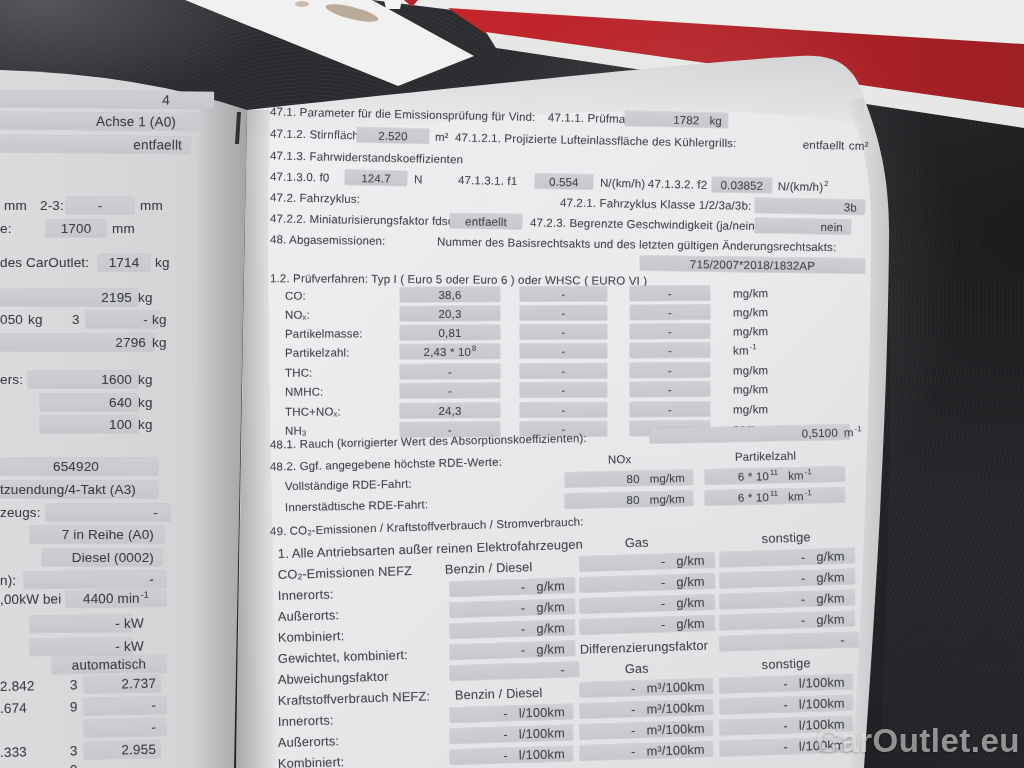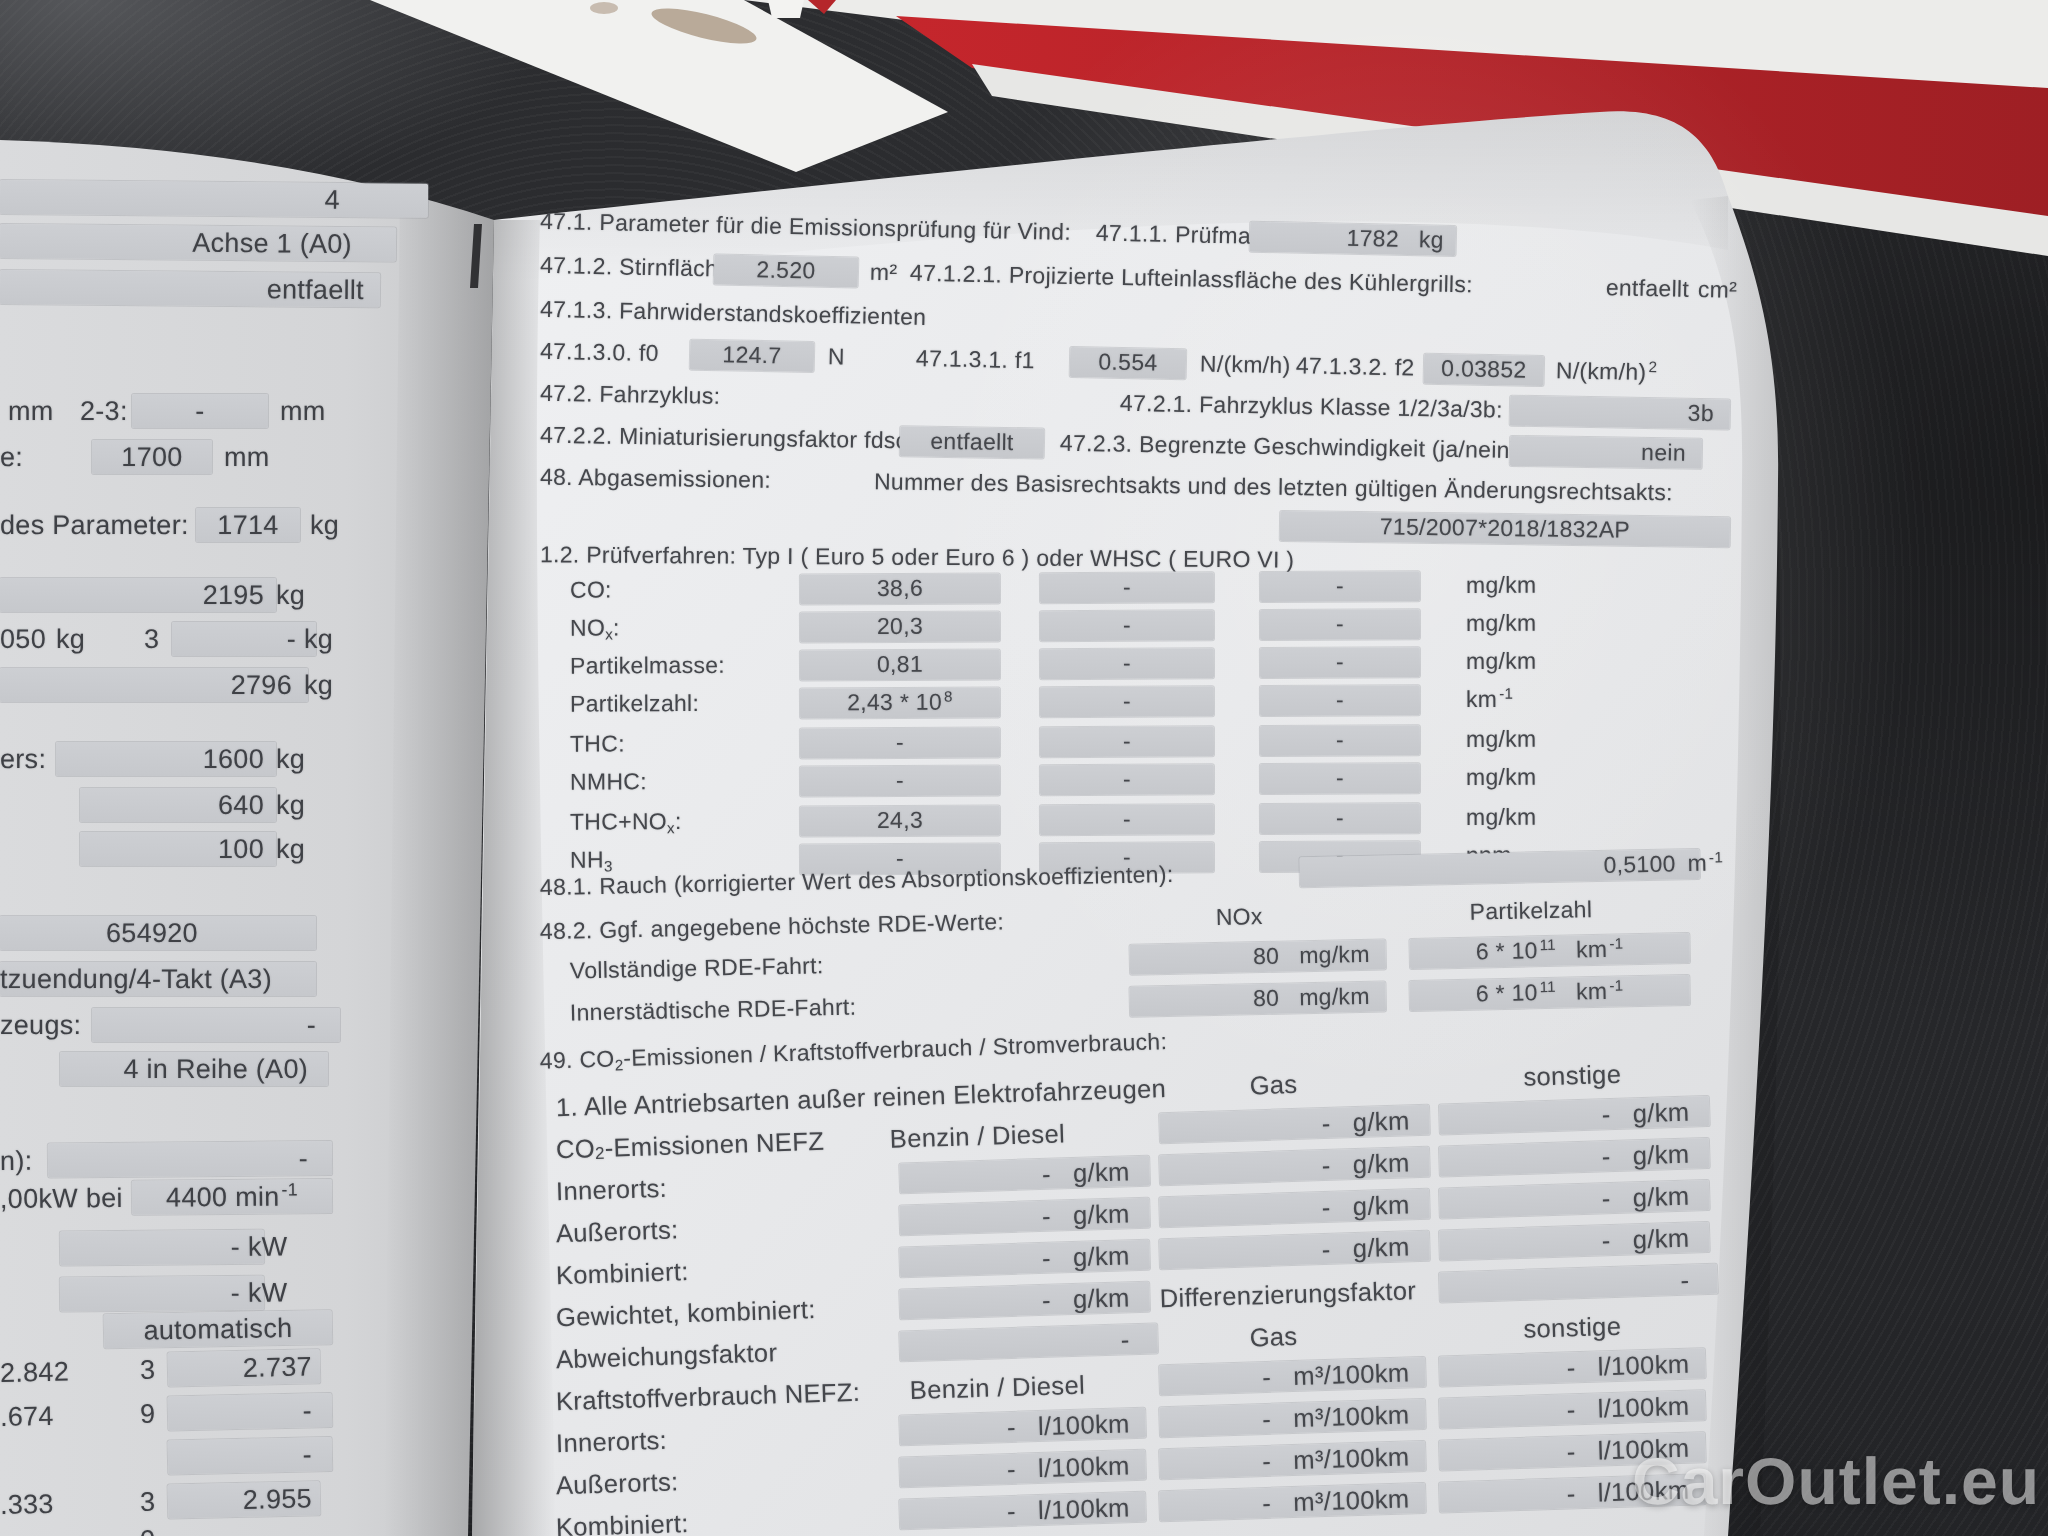--- a/index.html
+++ b/index.html
@@ -115,31 +115,32 @@
 
   <path d="M237,112 L241,112 L239,144 L235,144 Z" fill="#1c1c1e" opacity=".85"></path>
 </svg>
 
 <div id="left-page-content" class="content">
     <div class="row" style="top: 90px; transform: rotate(0.5deg);"><span class="cell box" style="left: 0px; width: 170px; justify-content: flex-end; padding-right: 44px;"><span>4</span></span></div>
     <div class="row" style="top: 112px; transform: rotate(0.5deg);"><span class="cell box" style="left: 0px; width: 176px; justify-content: flex-end; padding-right: 22px;"><span>Achse 1 (A0)</span></span></div>
     <div class="row" style="top: 135px; transform: rotate(0.5deg);"><span class="cell box" style="left: 0px; width: 182px; justify-content: flex-end; padding-right: 8px;"><span>entfaellt</span></span></div>
     <div class="row" style="top: 197px;"><span class="cell" style="left: 4px; justify-content: flex-start;"><span>mm</span></span><span class="cell" style="left: 40px; justify-content: flex-start;"><span>2-3:</span></span><span class="cell box" style="left: 66px; width: 68px; justify-content: center;"><span>-</span></span><span class="cell" style="left: 140px; justify-content: flex-start;"><span>mm</span></span></div>
     <div class="row" style="top: 220px;"><span class="cell" style="left: 0px; justify-content: flex-start;"><span>e:</span></span><span class="cell box" style="left: 46px; width: 60px; justify-content: center;"><span>1700</span></span><span class="cell" style="left: 112px; justify-content: flex-start;"><span>mm</span></span></div>
-    <div class="row" style="top: 254px;"><span class="cell" style="left: 0px; justify-content: flex-start;"><span>des Parameter:</span></span><span class="cell box" style="left: 98px; width: 52px; justify-content: center;"><span>1714</span></span><span class="cell" style="left: 155px; justify-content: flex-start;"><span>kg</span></span></div>
+    <div class="row" style="top: 254px;"><span class="cell" style="left: 0px; justify-content: flex-start;"><span>des CarOutlet:</span></span><span class="cell box" style="left: 98px; width: 52px; justify-content: center;"><span>1714</span></span><span class="cell" style="left: 155px; justify-content: flex-start;"><span>kg</span></span></div>
     <div class="row" style="top: 289px;"><span class="cell box" style="left: 0px; width: 132px; justify-content: flex-end; padding-right: 6px;"><span>2195</span></span><span class="cell" style="left: 138px; justify-content: flex-start;"><span>kg</span></span></div>
     <div class="row" style="top: 311px;"><span class="cell" style="left: 0px; justify-content: flex-start;"><span>050</span></span><span class="cell" style="left: 28px; justify-content: flex-start;"><span>kg</span></span><span class="cell" style="left: 72px; justify-content: flex-start;"><span>3</span></span><span class="cell box" style="left: 86px; width: 62px; justify-content: flex-end; padding-right: 10px;"><span>-</span></span><span class="cell" style="left: 152px; justify-content: flex-start;"><span>kg</span></span></div>
     <div class="row" style="top: 334px;"><span class="cell box" style="left: 0px; width: 146px; justify-content: flex-end; padding-right: 8px;"><span>2796</span></span><span class="cell" style="left: 152px; justify-content: flex-start;"><span>kg</span></span></div>
     <div class="row" style="top: 371px;"><span class="cell" style="left: 0px; justify-content: flex-start;"><span>ers:</span></span><span class="cell box" style="left: 28px; width: 104px; justify-content: flex-end; padding-right: 6px;"><span>1600</span></span><span class="cell" style="left: 138px; justify-content: flex-start;"><span>kg</span></span></div>
     <div class="row" style="top: 394px;"><span class="cell box" style="left: 40px; width: 92px; justify-content: flex-end; padding-right: 6px;"><span>640</span></span><span class="cell" style="left: 138px; justify-content: flex-start;"><span>kg</span></span></div>
     <div class="row" style="top: 416px;"><span class="cell box" style="left: 40px; width: 92px; justify-content: flex-end; padding-right: 6px;"><span>100</span></span><span class="cell" style="left: 138px; justify-content: flex-start;"><span>kg</span></span></div>
     <div class="row" style="top: 458px;"><span class="cell box" style="left: 0px; width: 152px; justify-content: center; padding-right: 6px;"><span>654920</span></span></div>
     <div class="row" style="top: 481px;"><span class="cell box" style="left: 0px; width: 158px; justify-content: flex-start;"><span>tzuendung/4-Takt (A3)</span></span></div>
     <div class="row" style="top: 504px;"><span class="cell" style="left: 0px; justify-content: flex-start;"><span>zeugs:</span></span><span class="cell box" style="left: 46px; width: 112px; justify-content: flex-end; padding-right: 12px;"><span>-</span></span></div>
-    <div class="row" style="top: 526px;"><span class="cell box" style="left: 30px; width: 124px; justify-content: flex-end; padding-right: 10px;"><span>4 in Reihe (A0)</span></span></div>
+    <div class="row" style="top: 526px;"><span class="cell box" style="left: 30px; width: 124px; justify-content: flex-end; padding-right: 10px;"><span>7 in Reihe (A0)</span></span></div>
+    <div class="row" style="top: 549px;"><span class="cell box" style="left: 42px; width: 112px; justify-content: flex-end; padding-right: 8px;"><span>Diesel (0002)</span></span></div>
     <div class="row" style="top: 572px; transform: rotate(-0.5deg);"><span class="cell" style="left: 0px; justify-content: flex-start;"><span>n):</span></span><span class="cell box" style="left: 24px; width: 130px; justify-content: flex-end; padding-right: 12px;"><span>-</span></span></div>
     <div class="row" style="top: 591px; transform: rotate(-0.5deg);"><span class="cell" style="left: 0px; justify-content: flex-start;"><span>,00kW bei</span></span><span class="cell box" style="left: 66px; width: 100px; justify-content: center;"><span>4400 min</span><sup>-1</sup></span></div>
     <div class="row" style="top: 616px; transform: rotate(-0.5deg);"><span class="cell box" style="left: 30px; width: 90px; justify-content: flex-end; padding-right: 12px;"><span>-</span></span><span class="cell" style="left: 124px; justify-content: flex-start;"><span>kW</span></span></div>
     <div class="row" style="top: 639px; transform: rotate(-0.5deg);"><span class="cell box" style="left: 30px; width: 90px; justify-content: flex-end; padding-right: 12px;"><span>-</span></span><span class="cell" style="left: 124px; justify-content: flex-start;"><span>kW</span></span></div>
     <div class="row" style="top: 658px; transform: rotate(-1deg);"><span class="cell box" style="left: 52px; width: 114px; justify-content: center;"><span>automatisch</span></span></div>
     <div class="row" style="top: 678px; transform: rotate(-1.2deg);"><span class="cell" style="left: 0px; justify-content: flex-start;"><span>2.842</span></span><span class="cell" style="left: 70px; justify-content: flex-start;"><span>3</span></span><span class="cell box" style="left: 84px; width: 72px; justify-content: flex-end; padding-right: 4px;"><span>2.737</span></span></div>
     <div class="row" style="top: 700px; transform: rotate(-1.2deg);"><span class="cell" style="left: 0px; justify-content: flex-start;"><span>.674</span></span><span class="cell" style="left: 70px; justify-content: flex-start;"><span>9</span></span><span class="cell box" style="left: 84px; width: 72px; justify-content: flex-end; padding-right: 10px;"><span>-</span></span></div>
     <div class="row" style="top: 722px; transform: rotate(-1.2deg);"><span class="cell box" style="left: 84px; width: 72px; justify-content: flex-end; padding-right: 10px;"><span>-</span></span></div>
     <div class="row" style="top: 744px; transform: rotate(-1.2deg);"><span class="cell" style="left: 0px; justify-content: flex-start;"><span>.333</span></span><span class="cell" style="left: 70px; justify-content: flex-start;"><span>3</span></span><span class="cell box" style="left: 84px; width: 72px; justify-content: flex-end; padding-right: 4px;"><span>2.955</span></span></div>
     <div class="row" style="top: 763px; transform: rotate(-1.2deg);"><span class="cell" style="left: 70px; justify-content: flex-start;"><span>0</span></span></div>

